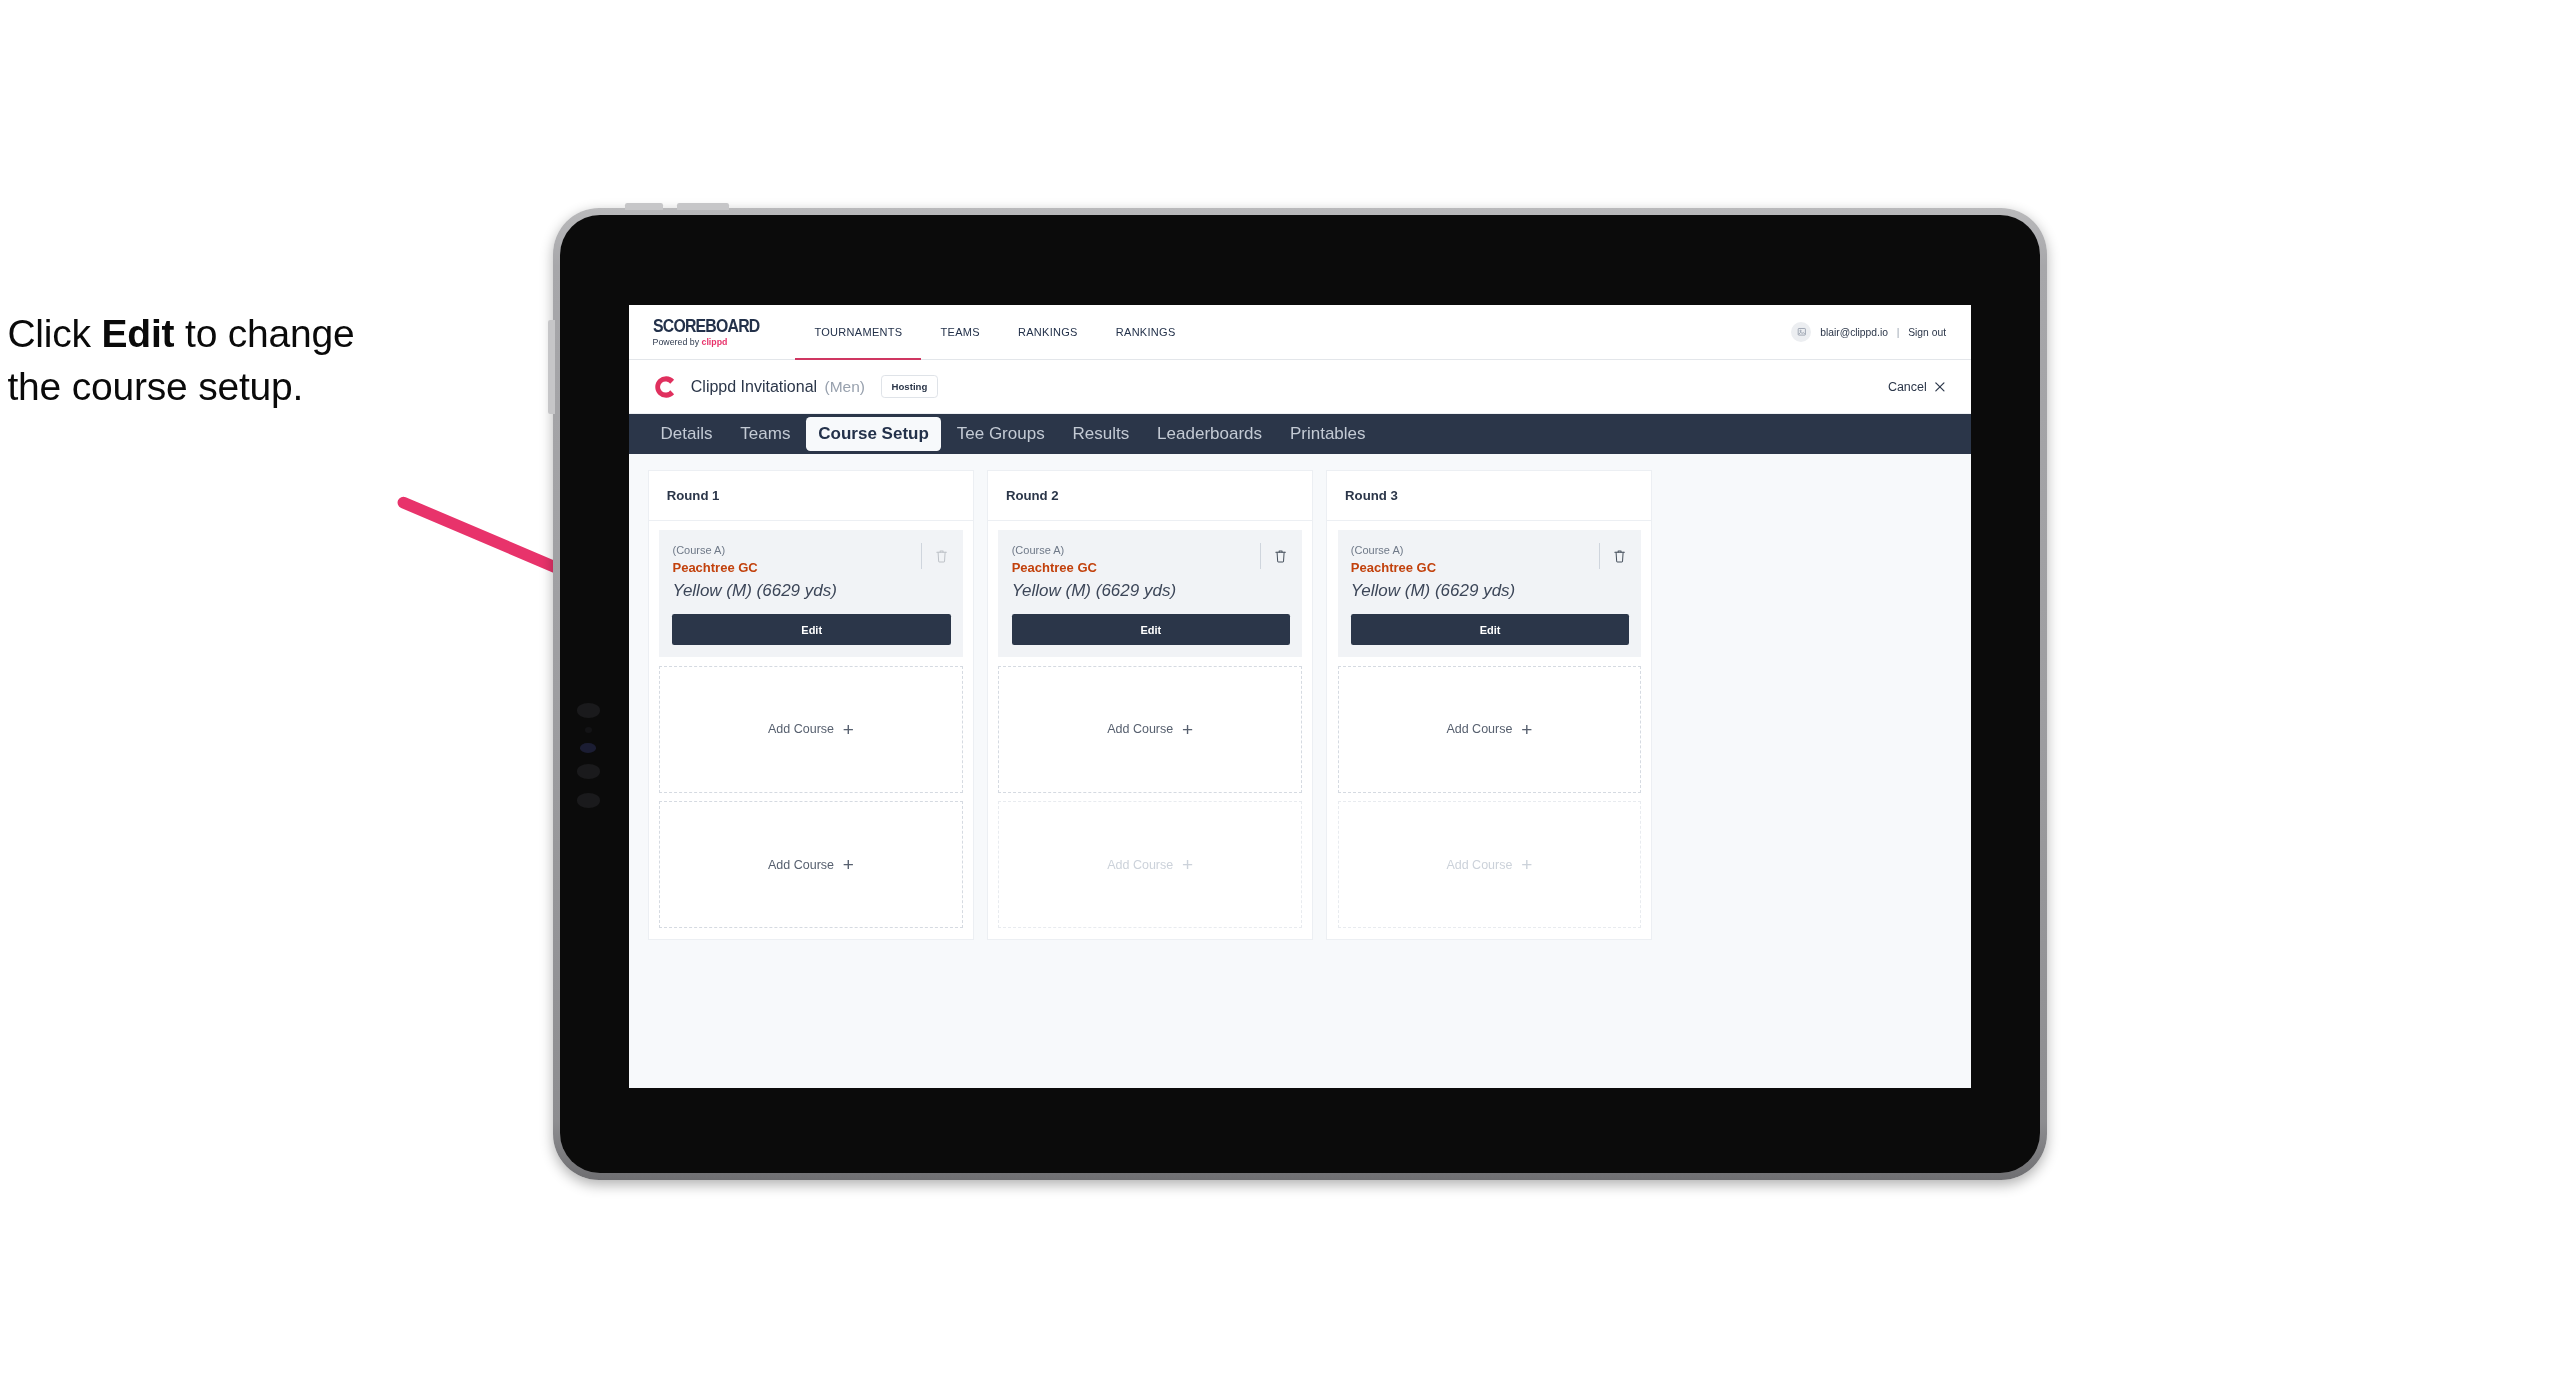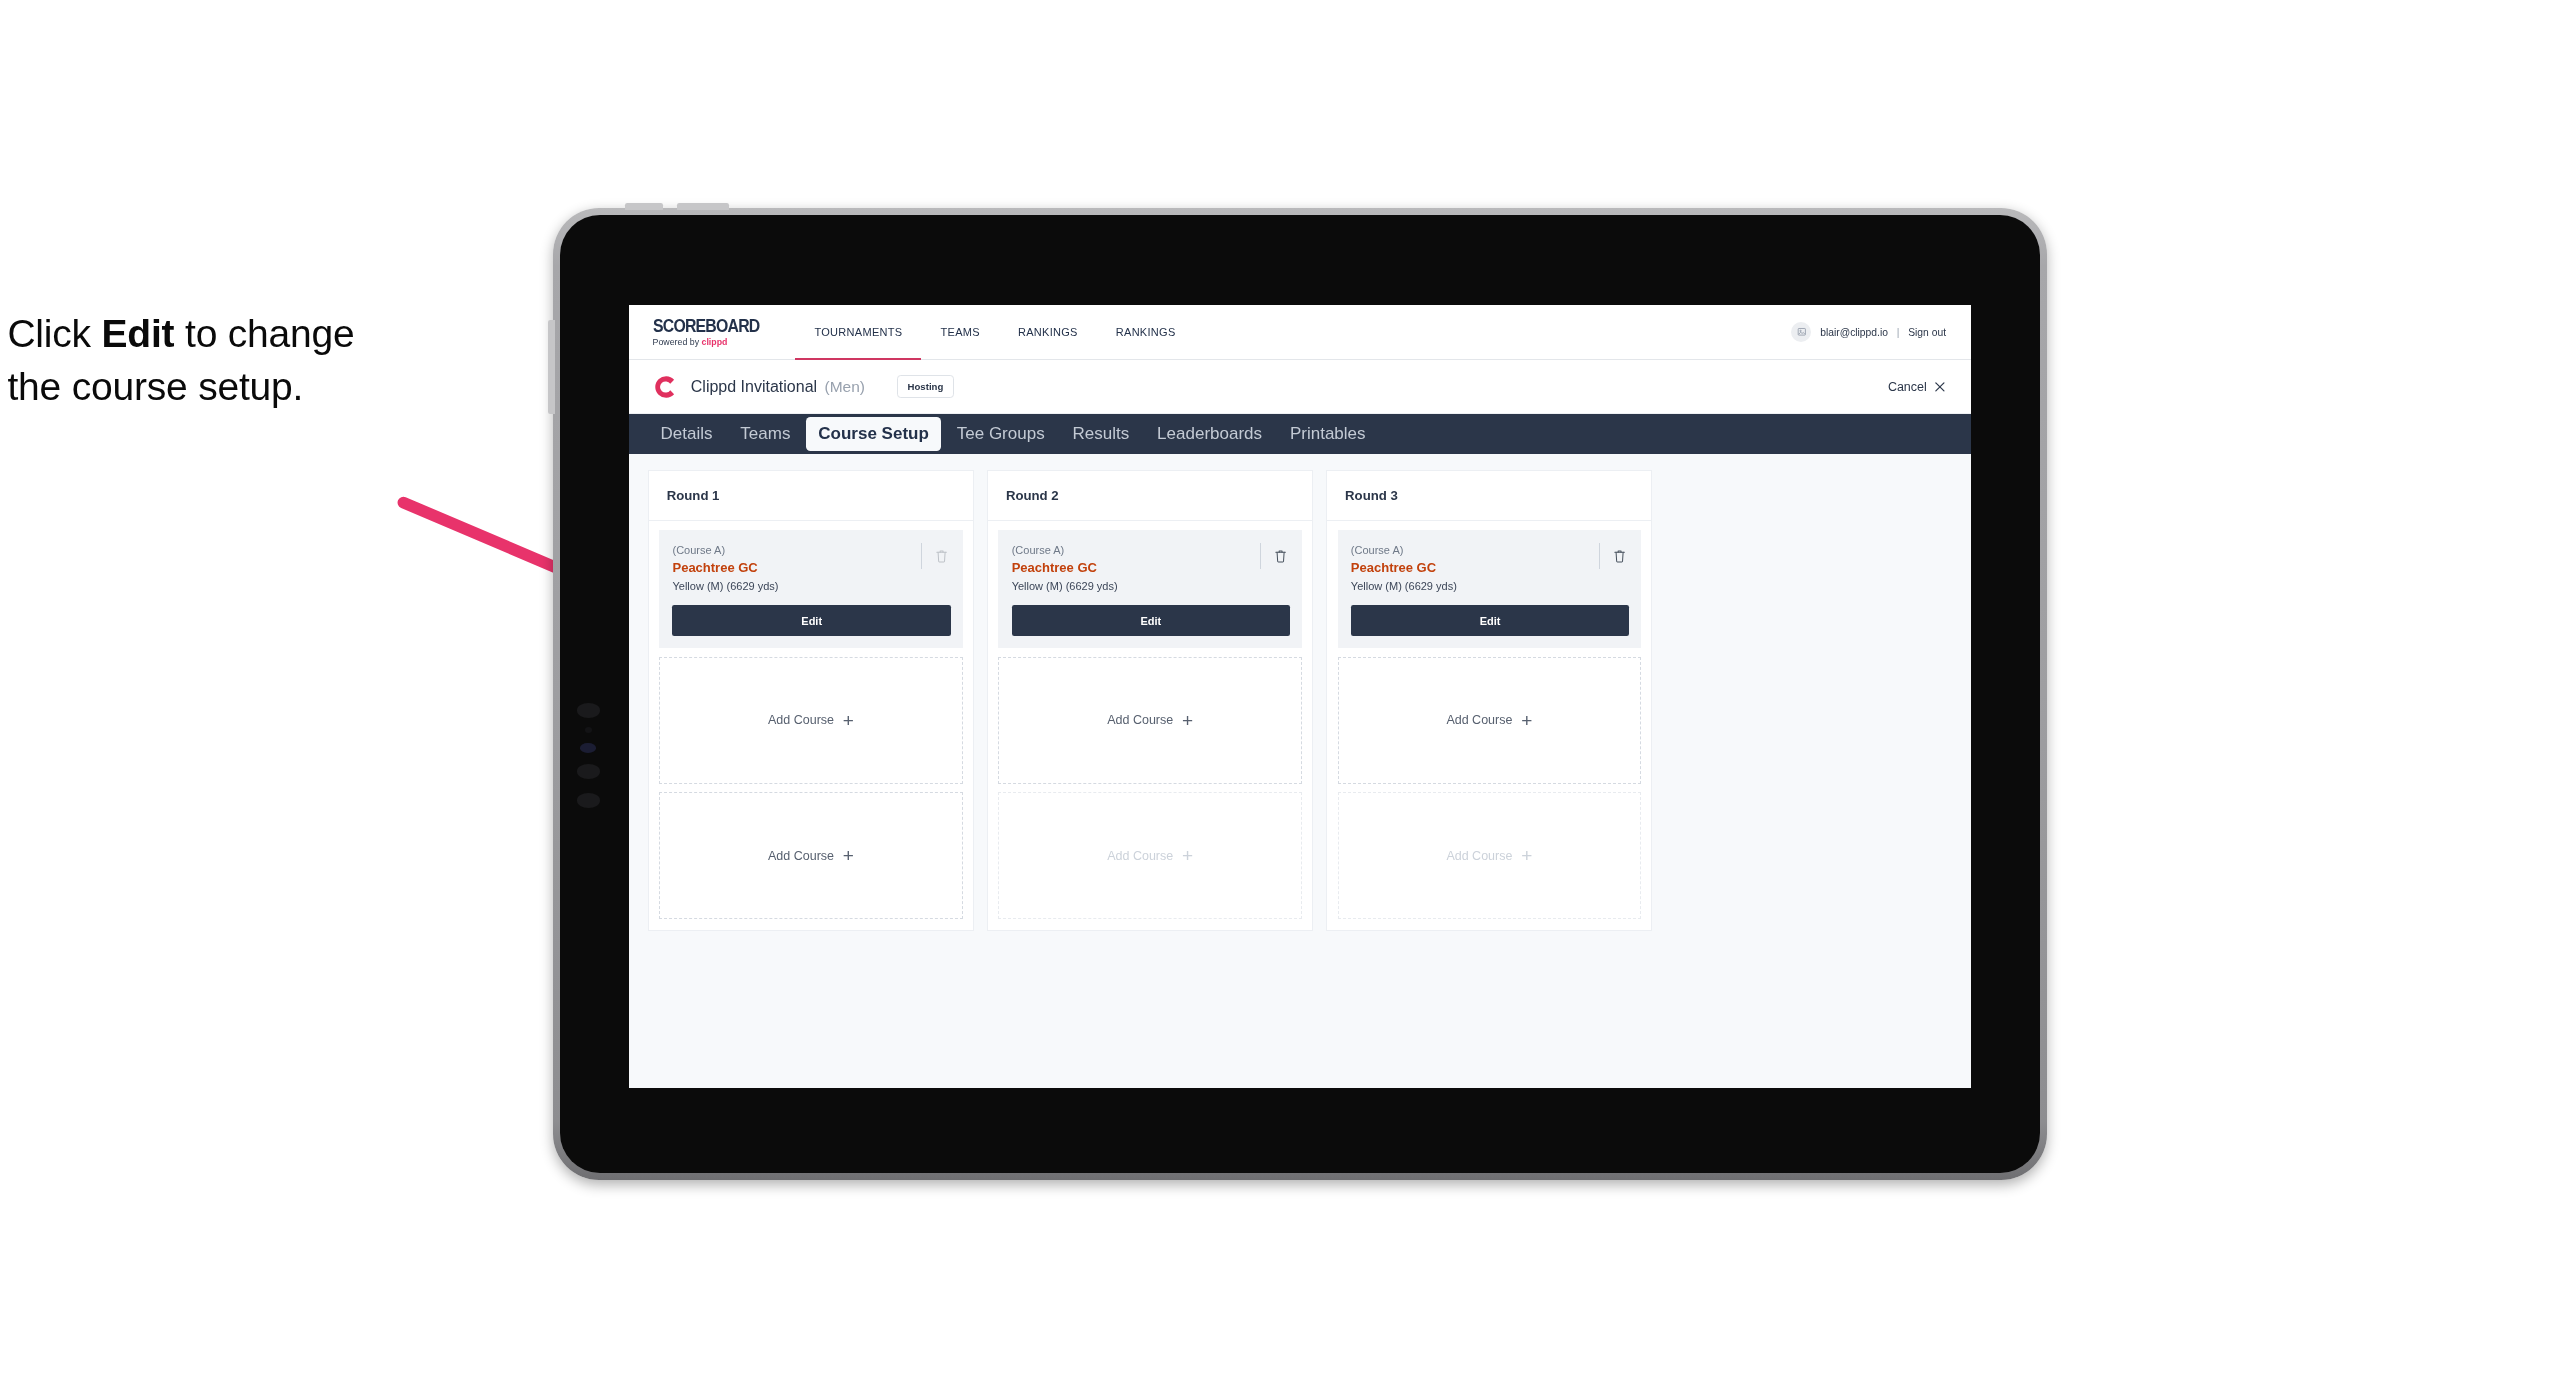--- a/index.html
+++ b/index.html
@@ -198,21 +198,21 @@
   #tournament-name {
     font-size: 16px;
     color: #2b3649;
   }
   #tournament-gender {
     font-size: 15.5px;
     color: #98a1ae;
     margin-left: 7.4px;
   }
   #hosting-badge {
-    margin-left: 32px;
+    margin-left: 16px;
     border: 0.7px solid #dfe3e8;
     border-radius: 3.7px;
     padding: 5.2px 9.6px;
     font-size: 9.6px;
     font-weight: bold;
     color: #2b3649;
     background: #fff;
   }
   #cancel-btn {
     margin-left: auto;
@@ -288,23 +288,24 @@
     color: #6f7988;
     line-height: 1.5;
   }
   .course-name {
     font-size: 13px;
     font-weight: bold;
     color: #c2410c;
     line-height: 1.55;
   }
   .course-tee {
-    font-size: 11px;
+    font-size: 17px;
     color: #3c4658;
     line-height: 1.5;
+    font-style: italic;
   }
   .card-actions {
     position: absolute;
     top: 13.2px;
     right: 11.8px;
     display: flex;
     align-items: center;
     gap: 10.3px;
   }
   .vrule {

